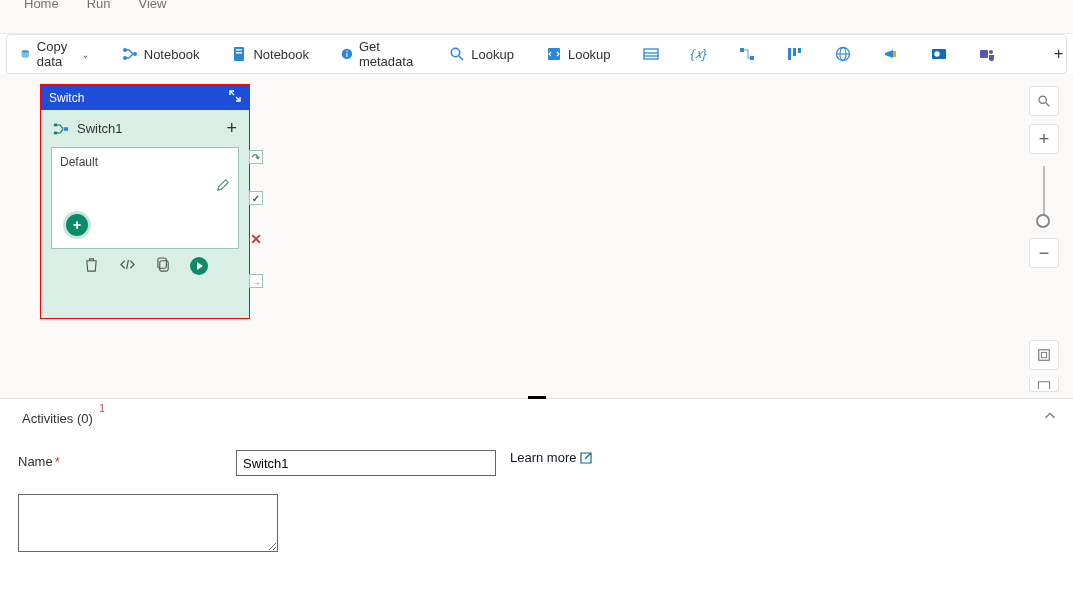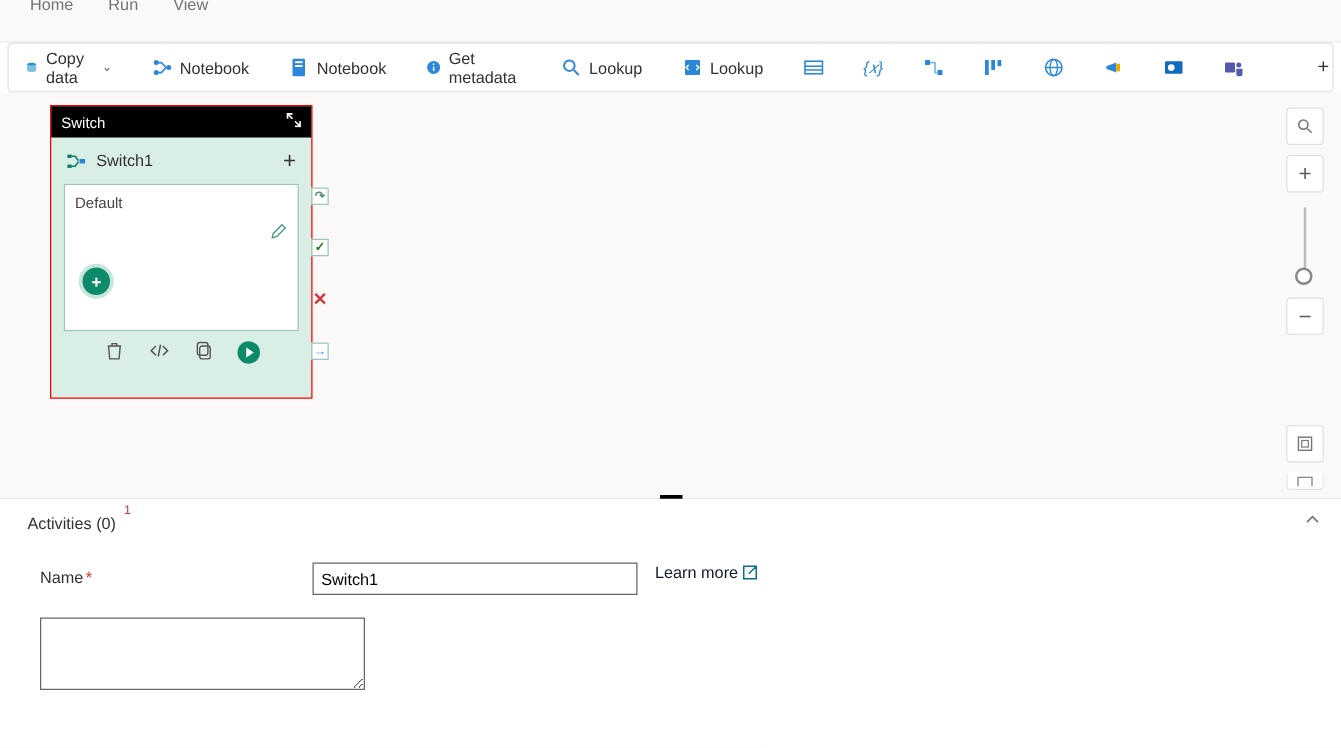--- a/index.html
+++ b/index.html
@@ -16,25 +16,25 @@
   .ribbon-icon { width: 16px; height: 16px; display: inline-flex; align-items: center; justify-content: center; }
   .ribbon-sep   { width:1px; height:24px; background:#e1e1e1; margin:0 4px;}
   .chev { font-size:10px; color:#605e5c; margin-left:2px;}
 
   
   .canvas-wrap { position: relative; height: 324px; background: #faf9f8; }
   .canvas { position: absolute; inset: 0; }
 
   
   .node-outline { position:absolute; left:40px; top:10px; width:210px; height:235px; border:1px solid #ff0000; background:#d9efe5; }
-  .node-title   { display:flex; align-items:center; justify-content:space-between; background:#000000; color:#fff; padding:5px 8px; font-size:12px;}
+  .node-title   { display:flex; align-items:center; justify-content:space-between; background:#1d4ed8; color:#fff; padding:5px 8px; font-size:12px;}
   .node-body    { padding:2px 10px 8px 10px;}
   .node-row1    { display:flex; align-items:center; justify-content:space-between; padding:6px 2px 8px 2px;}
   .node-row1-left { display:flex; align-items:center; gap:8px;}
-  .inner-box    { background:#fff; border:1px solid #9bc5b9; height:118px; position:relative; padding:6px 8px;}
+  .inner-box    { background:#fff; border:1px solid #9bc5b9; height:102px; position:relative; padding:6px 8px;}
   .default-lbl  { color:#444; font-size:12px;}
   .pencil       { position:absolute; right:8px; top:30px; color:#6ea89a; cursor:pointer;}
   .add-circle   { position:absolute; left:14px; top:66px; width:22px; height:22px; border-radius:50%; background:#0d8a6a; display:flex;align-items:center;justify-content:center; box-shadow:0 0 0 3px #c7e6da;}
   .add-circle::before{content:"+"; color:#fff; font-weight:bold; font-size:14px; line-height:14px;}
   .node-actions { display:flex; justify-content:center; gap:18px; padding:8px 0 4px 0; color:#444;}
   .node-actions .act { cursor:pointer; width:18px; text-align:center;}
   .run-circle   { width:18px;height:18px;border-radius:50%;background:#0d8a6a;display:inline-flex;align-items:center;justify-content:center;}
   .run-circle::before{content:""; width:0;height:0;border-left:6px solid #fff;border-top:4px solid transparent;border-bottom:4px solid transparent; margin-left:1px;}
 
   
@@ -56,21 +56,21 @@
   .splitter { position:absolute; left:50%; bottom:-1px; width:18px; height:3px; background:#000; transform:translateX(-50%);}
 
   
   .props { border-top:1px solid #e1e1e1; }
   .tabs  { display:flex; align-items:center; padding:0 12px; position:relative;}
   .tab   { padding:12px 10px; cursor:pointer; font-size:13px; color:#323130; border-bottom:2px solid transparent; position:relative;}
   .tab.active { border-bottom:2px solid #0f7b6c; }
   .tab-badge { color:#d13438; font-size:10px; position:absolute; top:4px; right:-2px;}
   .collapse { position:absolute; right:16px; top:10px; cursor:pointer; color:#605e5c;}
   .form   { padding:10px 18px; }
-  .form-row { display:flex; align-items:flex-start; margin-bottom:18px;margin-left:14px;}
+  .form-row { display:flex; align-items:flex-start; margin-bottom:18px;}
   .form-label-cell { width:218px; padding-top:4px; font-size:13px; color:#323130;}
   .req { color:#d13438; margin-left:2px;}
   input[type=text].fld { width:260px; height:26px; border:1px solid #666; padding:2px 6px; font-size:13px;}
   textarea.fld { width:260px; height:58px; border:1px solid #666; padding:4px 6px; font-size:13px; resize:both;}
   .learn { margin-left:14px; color:#0f172a; font-size:13px; cursor:pointer; display:inline-flex; align-items:center; gap:4px;}
   .learn svg{width:12px;height:12px;}
 
 </style>
 </head>
 <body>

